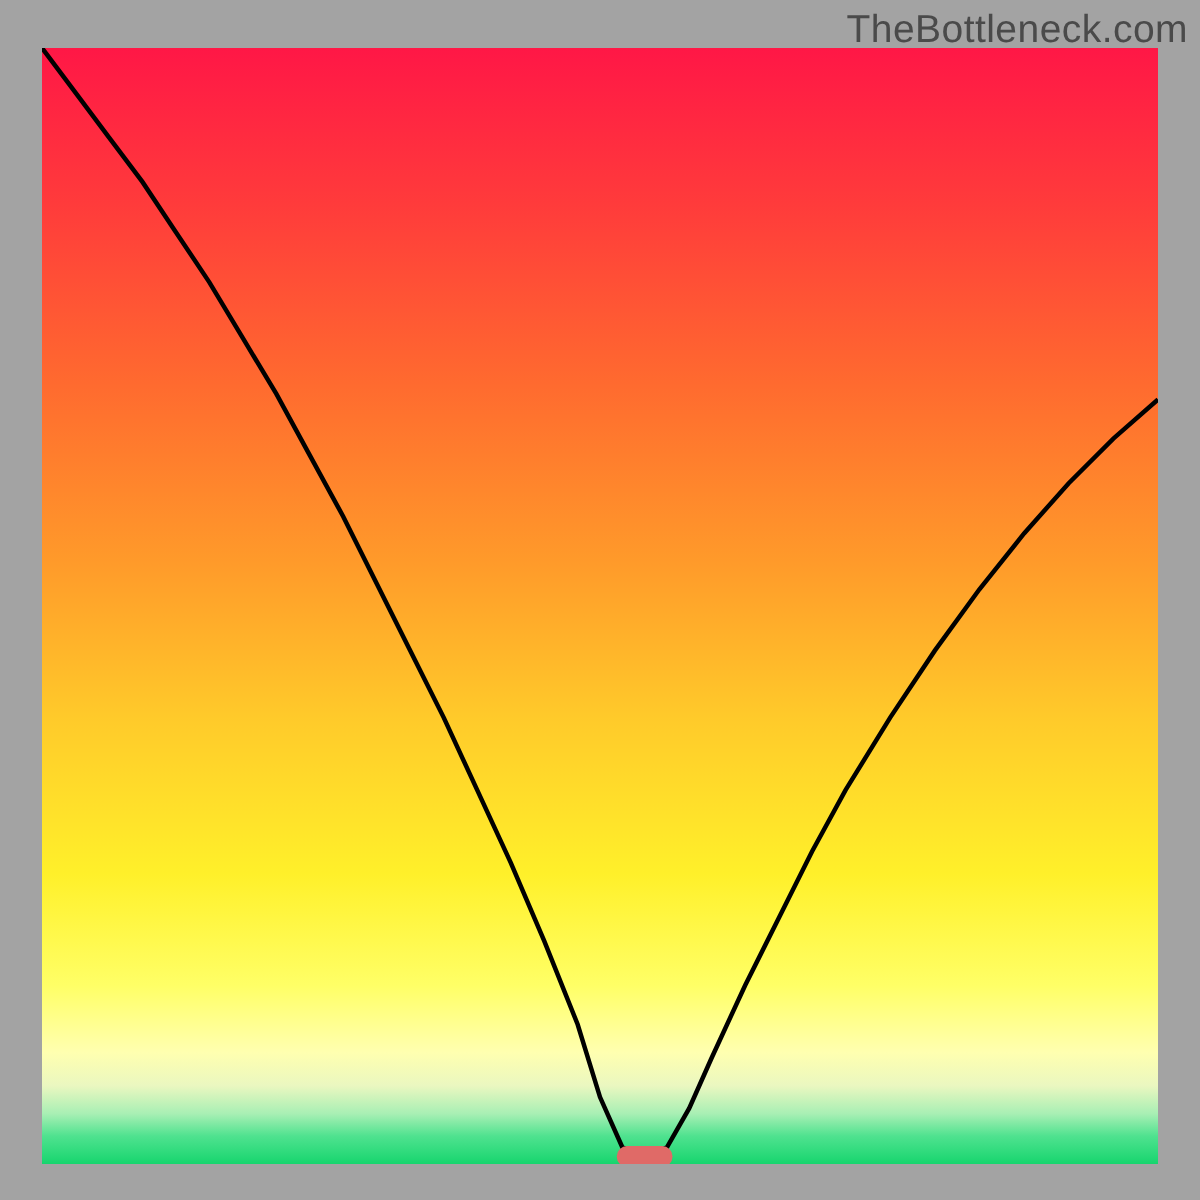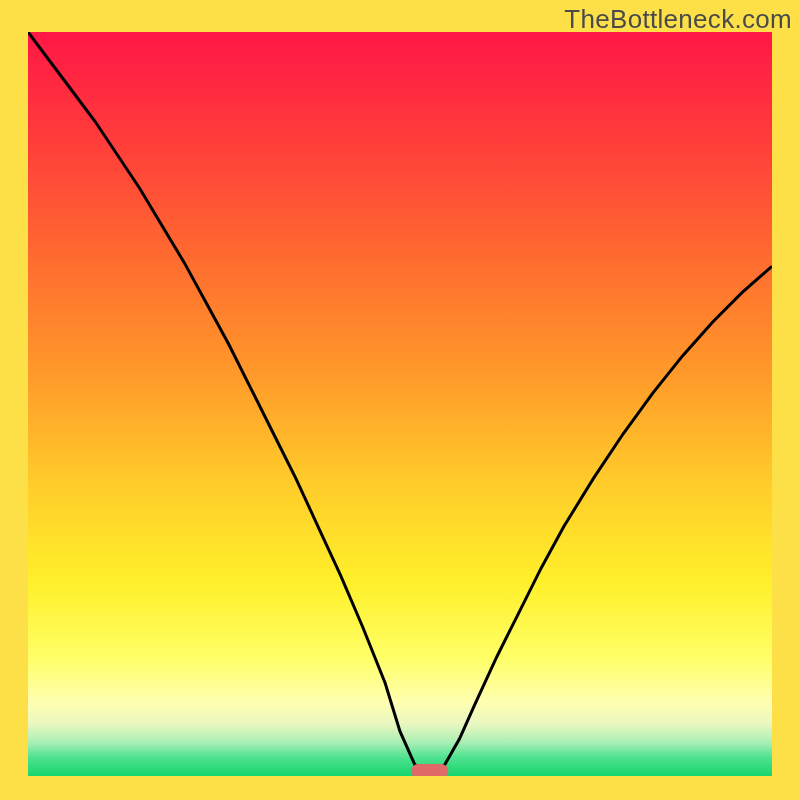--- a/index.html
+++ b/index.html
@@ -10,21 +10,21 @@
     background: #000;
     overflow: hidden;
     font-family: Arial, Helvetica, sans-serif;
   }
   .frame {
     position: absolute;
     left: 0;
     top: 0;
     width: 800px;
     height: 800px;
-    background: #fde047;
+    background: #a3a3a3;
   }
   .watermark {
     position: absolute;
     top: 4px;
     right: 8px;
     color: #4a4a4a;
     font-size: 26px;
     font-weight: 500;
     letter-spacing: 0.3px;
     user-select: none;

